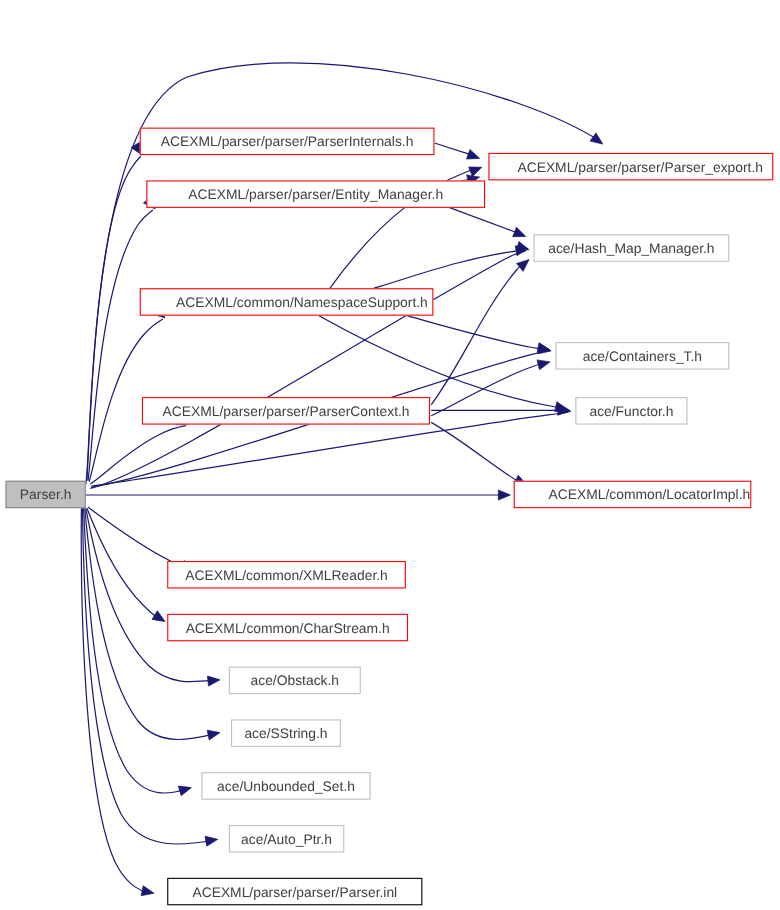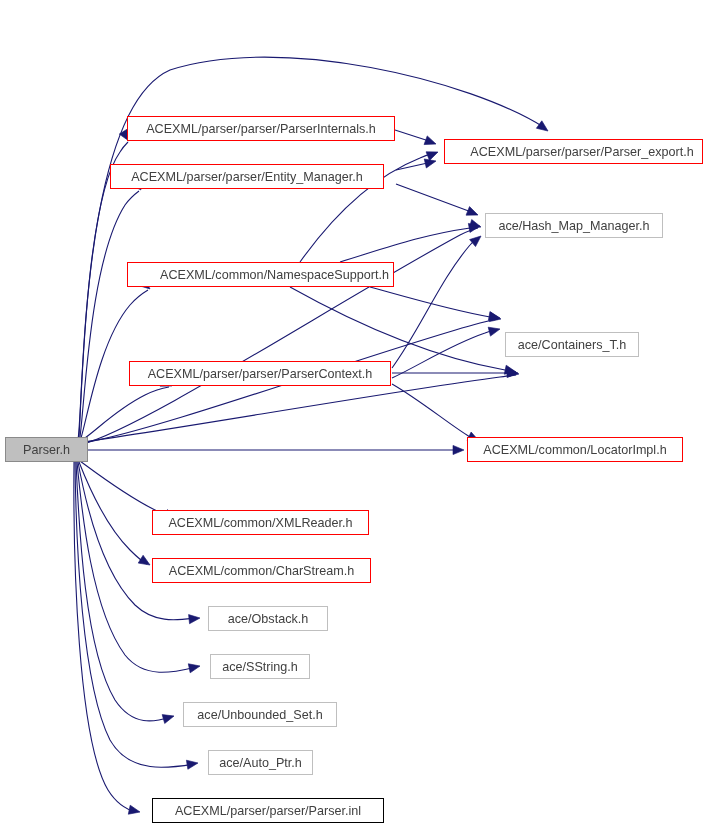--- a/index.html
+++ b/index.html
@@ -112,45 +112,48 @@
       <polygon points="0,0 -11,-4.6 -11,4.6" class="arrow-head" transform="translate(516,372) rotate(12)"></polygon>
       <path d="M 392 368 C 420 330 440 280 470 245 C 473 241 476 239 478 238" class="edge-path"></path>
       <polygon points="0,0 -11,-4.6 -11,4.6" class="arrow-head" transform="translate(481,236) rotate(-40)"></polygon>
       <path d="M 392 378 C 420 365 450 345 485 333 C 490 331 494 330 497 330" class="edge-path"></path>
       <polygon points="0,0 -11,-4.6 -11,4.6" class="arrow-head" transform="translate(500,329) rotate(-14)"></polygon>
       <path d="M 392 373 L 514 373" class="edge-path"></path>
       <polygon points="0,0 -11,-4.6 -11,4.6" class="arrow-head" transform="translate(518,373) rotate(0)"></polygon>
       <path d="M 392 384 C 420 400 450 425 470 437 C 472 438 474 439 476 440" class="edge-path"></path>
       <polygon points="0,0 -11,-4.6 -11,4.6" class="arrow-head" transform="translate(479,441) rotate(26)"></polygon>
     </svg>
-<div class="node-box current" style="left: 5px; top: 437px; width: 83px; height: 25px;">
+<div class="node-box current" style="left: 5px; top: 437px; width: 73px; height: 25px;">
       <span class="node-label">Parser.h</span>
     </div>
     <div class="node-box red" style="left: 127px; top: 116px; width: 268px; height: 25px;">
       <span class="node-label">ACEXML/parser/parser/ParserInternals.h</span>
     </div>
-    <div class="node-box red" style="left: 110px; top: 164px; width: 274px; height: 25px;">
+    <div class="node-box red" style="left: 133px; top: 164px; width: 308px; height: 25px;">
       <span class="node-label">ACEXML/parser/parser/Entity_Manager.h</span>
     </div>
     <div class="node-box red" style="left: 127px; top: 262px; width: 267px; height: 25px; padding-left: 28px;">
       <span class="node-label">ACEXML/common/NamespaceSupport.h</span>
     </div>
     <div class="node-box red" style="left: 129px; top: 361px; width: 262px; height: 25px;">
       <span class="node-label">ACEXML/parser/parser/ParserContext.h</span>
     </div>
     <div class="node-box red" style="left: 444px; top: 139px; width: 259px; height: 25px; padding-left: 17px;">
       <span class="node-label">ACEXML/parser/parser/Parser_export.h</span>
     </div>
     <div class="node-box grey" style="left: 485px; top: 213px; width: 178px; height: 25px;">
       <span class="node-label">ace/Hash_Map_Manager.h</span>
     </div>
-    <div class="node-box grey" style="left: 505px; top: 311px; width: 134px; height: 25px; margin-top: 21px;">
+    <div class="node-box grey" style="left: 505px; top: 311px; width: 158px; height: 25px;">
       <span class="node-label">ace/Containers_T.h</span>
     </div>
-    <div class="node-box red" style="left: 467px; top: 437px; width: 216px; height: 25px;">
+    <div class="node-box grey" style="left: 523px; top: 361px; width: 102px; height: 25px;">
+      <span class="node-label">ace/Functor.h</span>
+    </div>
+    <div class="node-box red" style="left: 467px; top: 437px; width: 216px; height: 25px; justify-content: flex-end;">
       <span class="node-label">ACEXML/common/LocatorImpl.h</span>
     </div>
     <div class="node-box red" style="left: 152px; top: 510px; width: 217px; height: 25px;">
       <span class="node-label">ACEXML/common/XMLReader.h</span>
     </div>
     <div class="node-box red" style="left: 152px; top: 558px; width: 219px; height: 25px;">
       <span class="node-label">ACEXML/common/CharStream.h</span>
     </div>
     <div class="node-box grey" style="left: 208px; top: 606px; width: 120px; height: 25px;">
       <span class="node-label">ace/Obstack.h</span>

